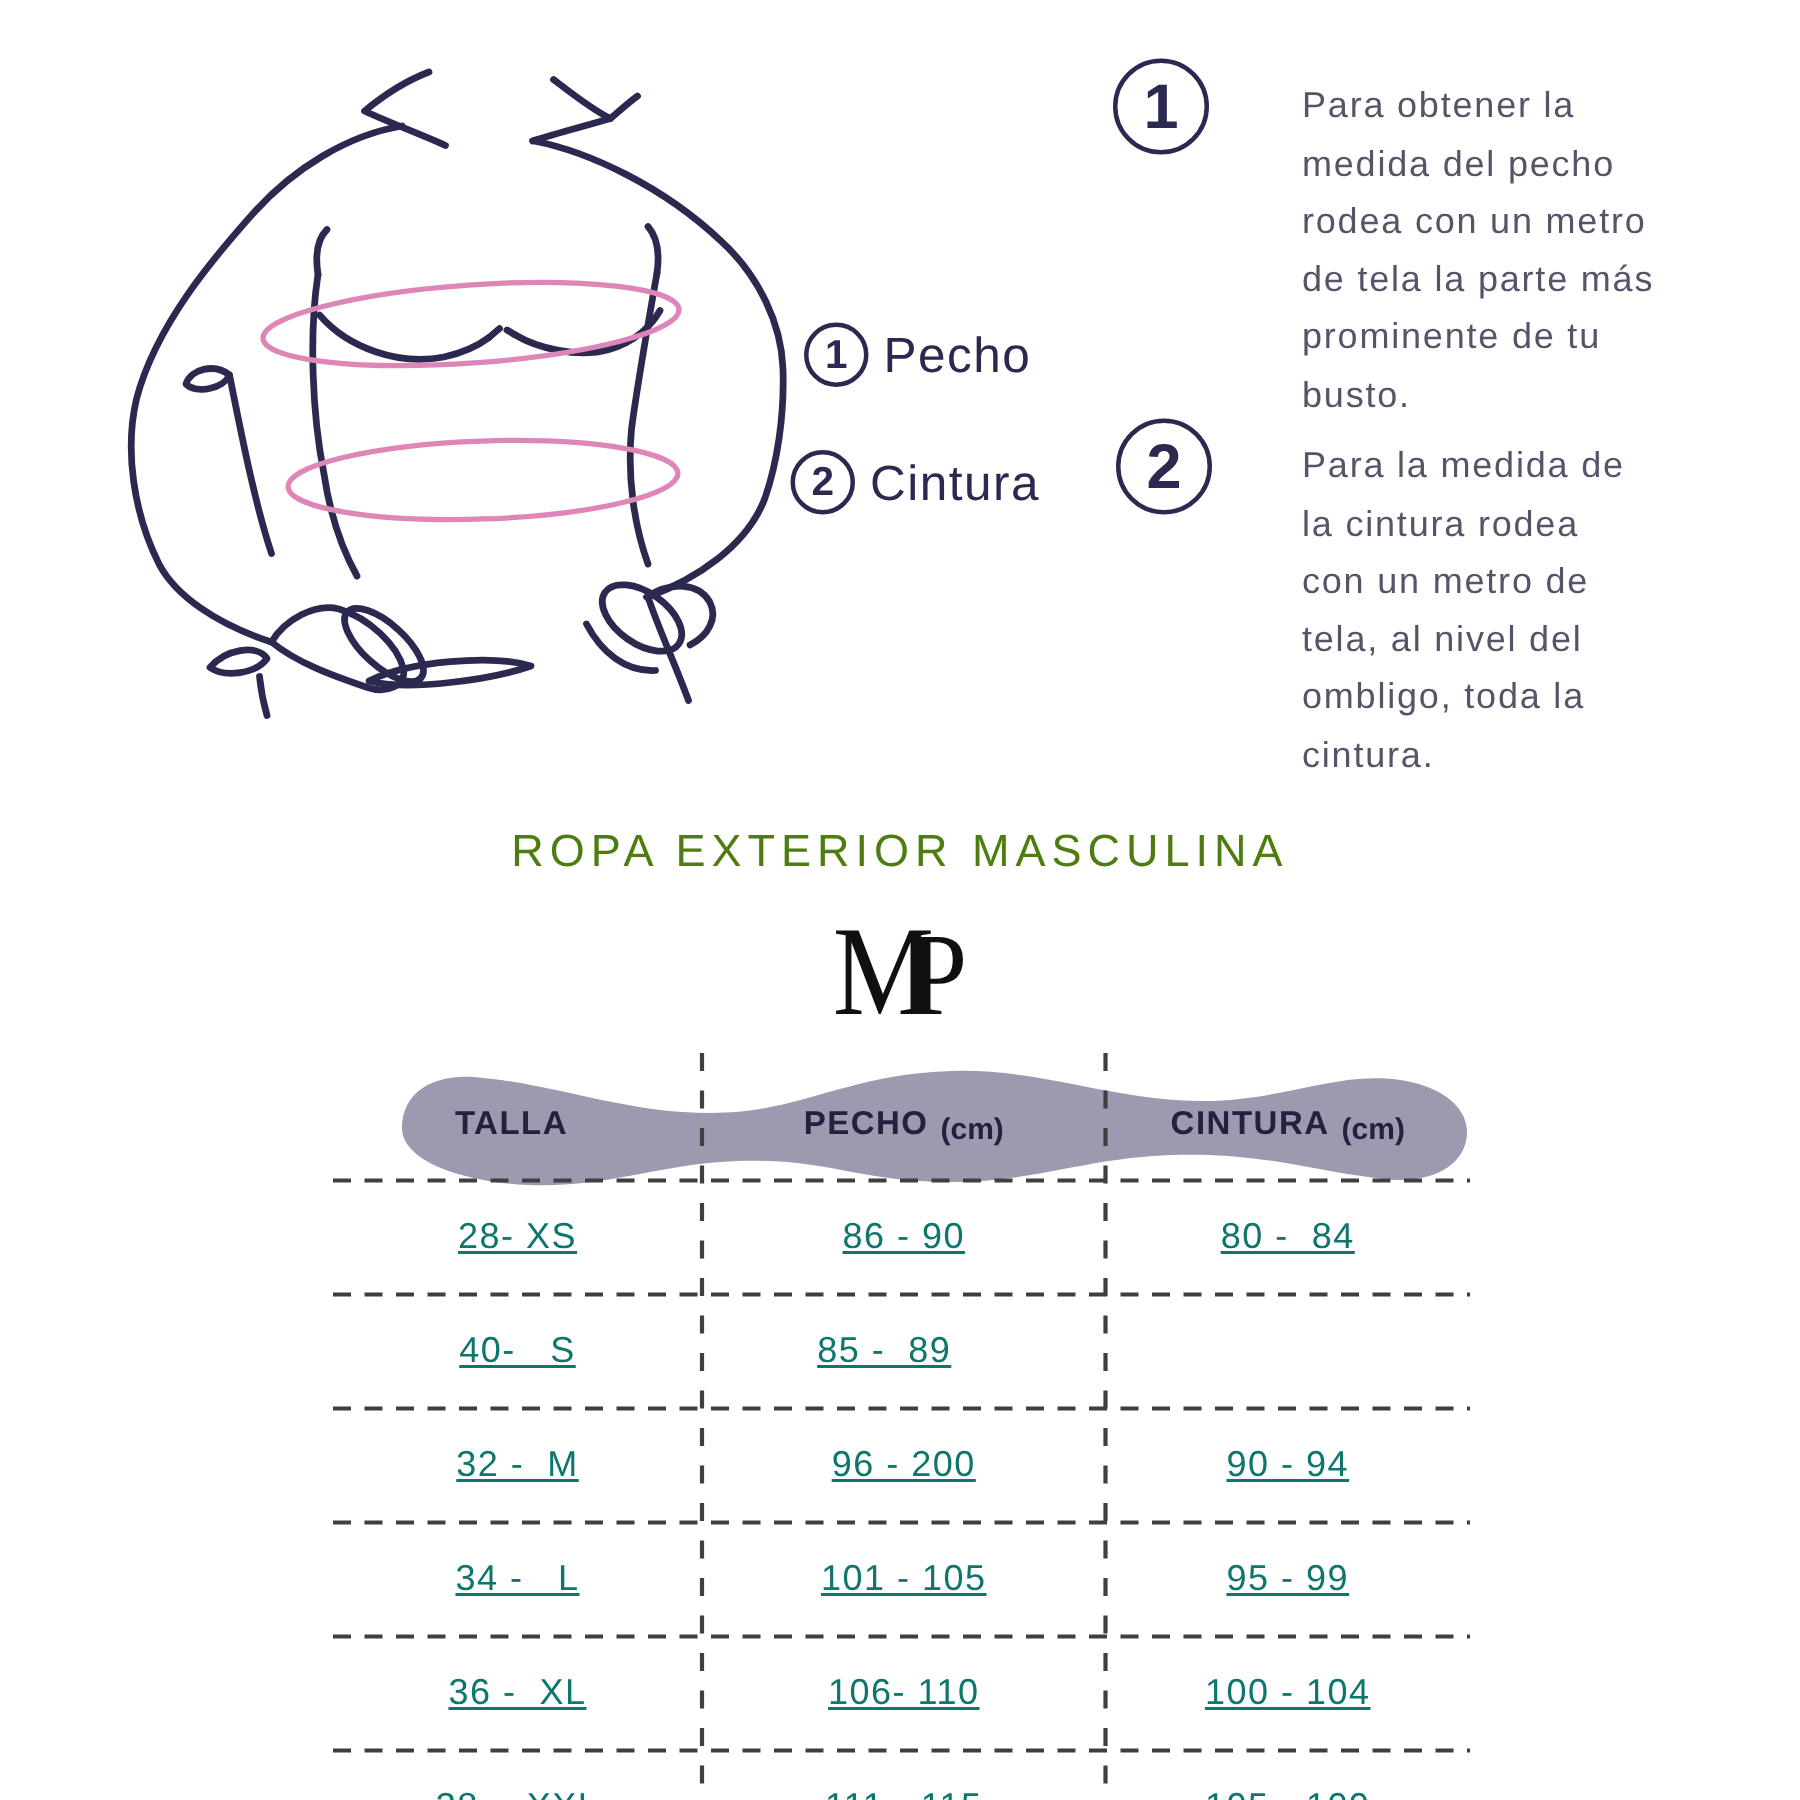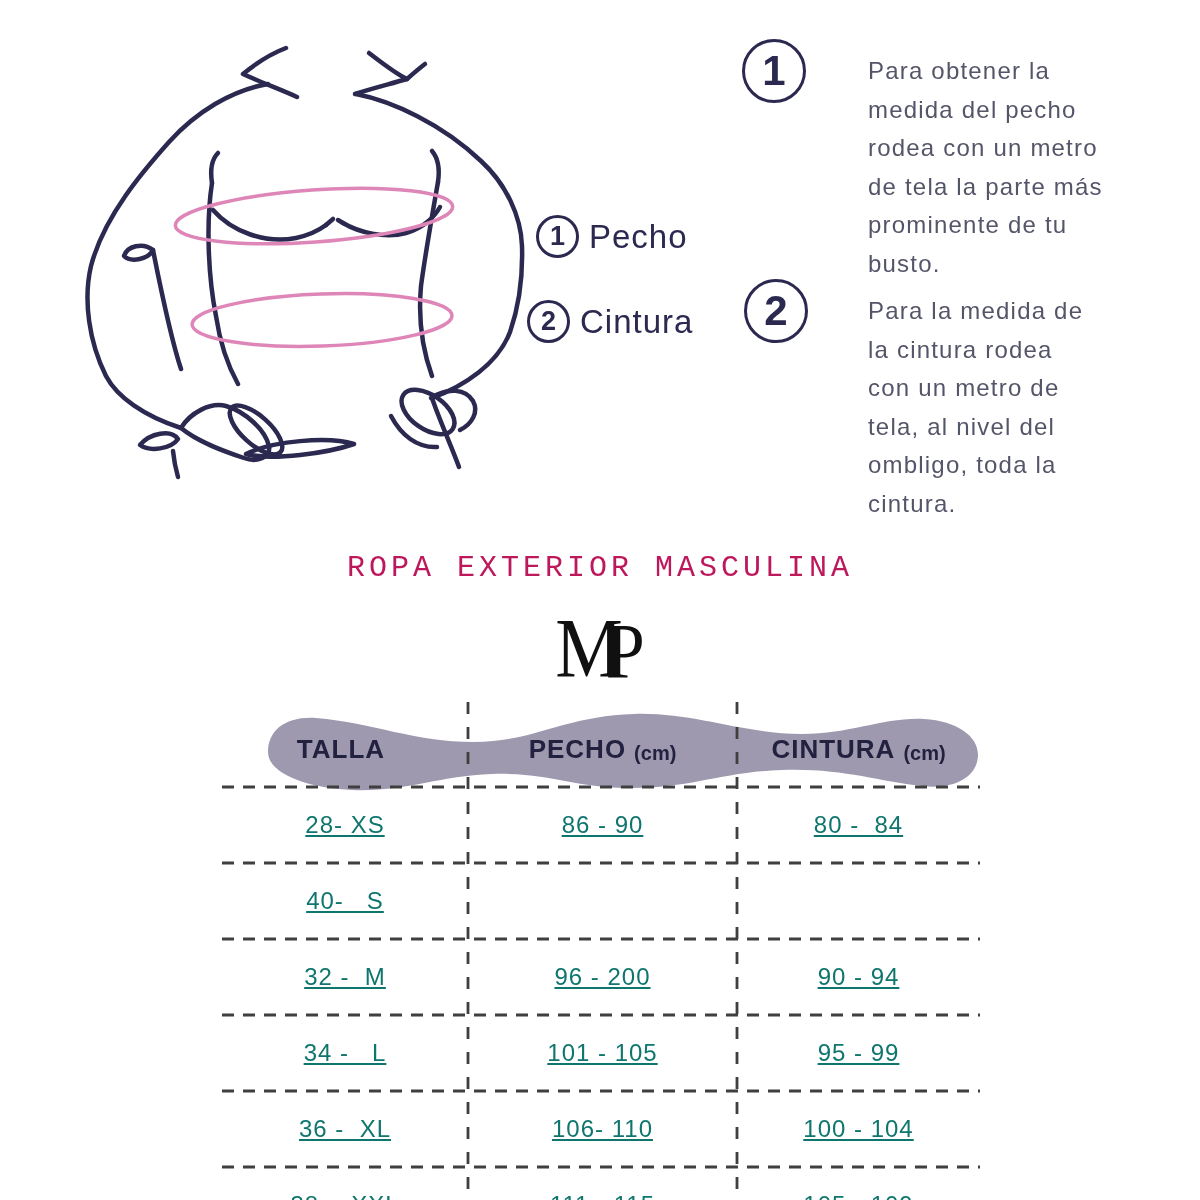--- a/index.html
+++ b/index.html
@@ -22,33 +22,33 @@
        color:#2b2950;box-sizing:border-box;}
   #inst-badge-1{left:742px;top:39px;}
   #inst-badge-2{left:744px;top:279px;}
   .inst-text{position:absolute;left:831px;width:310px;font-size:24px;line-height:38.5px;
        color:#55556a;letter-spacing:1.2px;white-space:pre-line;margin-left:37px;}
   #inst-text-1{top:52px;}
   #inst-text-2{top:292px;}
 
   
   .section-title{position:absolute;left:0;top:551px;width:1200px;text-align:center;
-       font-size:30px;letter-spacing:4px;color:#be185d;font-family:Liberation Mono, monospace;}
+       font-size:30px;letter-spacing:4px;color:#4d7c0f;}
   .logo{position:absolute;left:0;top:608px;width:1200px;display:flex;justify-content:center;
        align-items:baseline;font-family:"Liberation Serif",serif;color:#101010;transform:scaleY(1.12);}
   .logo .m{font-size:76px;line-height:80px;}
   .logo .p{font-size:70px;line-height:80px;margin-left:-17px;}
 
   
   .size-table{position:absolute;left:222px;top:702px;width:758px;height:498px;}
   .blob-svg{position:absolute;left:0;top:0;width:758px;height:92px;}
   .grid-svg{position:absolute;left:0;top:0;width:758px;height:498px;}
   .header-row{position:absolute;left:0;top:14px;height:66px;width:758px;display:flex;align-items:center;}
   .header-cell{display:flex;align-items:center;justify-content:center;color:#232140;font-weight:bold;}
-  .header-cell .h-label{font-size:26px;letter-spacing:1px;}
+  .header-cell .h-label{font-size:22px;letter-spacing:1px;}
   .header-cell .h-unit{font-size:20px;margin-left:8px;padding-top:8px;}
   .col1{width:246px;}  .col2{width:269px;}  .col3{width:243px;}
   .t-row{position:absolute;left:0;width:758px;height:76px;display:flex;}
   .t-cell{display:flex;align-items:center;justify-content:center;font-size:24px;color:#0f766e;
        letter-spacing:1px;white-space:pre;text-decoration:underline;}
   #row-0{top:85px;}  #row-1{top:161px;}  #row-2{top:237px;}
   #row-3{top:313px;} #row-4{top:389px;}  #row-5{top:465px;}
 </style>
 </head>
 <body>
@@ -155,20 +155,21 @@
       </div>
     </div>
 
     <div class="t-row" id="row-0">
       <div class="t-cell col1">28- XS</div>
       <div class="t-cell col2">86 - 90</div>
       <div class="t-cell col3">80 -  84</div>
     </div>
     <div class="t-row" id="row-1">
       <div class="t-cell col1">40-   S</div>
+      <div class="t-cell col3">85 -  89</div>
     </div>
     <div class="t-row" id="row-2">
       <div class="t-cell col1">32 -  M</div>
       <div class="t-cell col2">96 - 200</div>
       <div class="t-cell col3">90 - 94</div>
     </div>
     <div class="t-row" id="row-3">
       <div class="t-cell col1">34 -   L</div>
       <div class="t-cell col2">101 - 105</div>
       <div class="t-cell col3">95 - 99</div>

